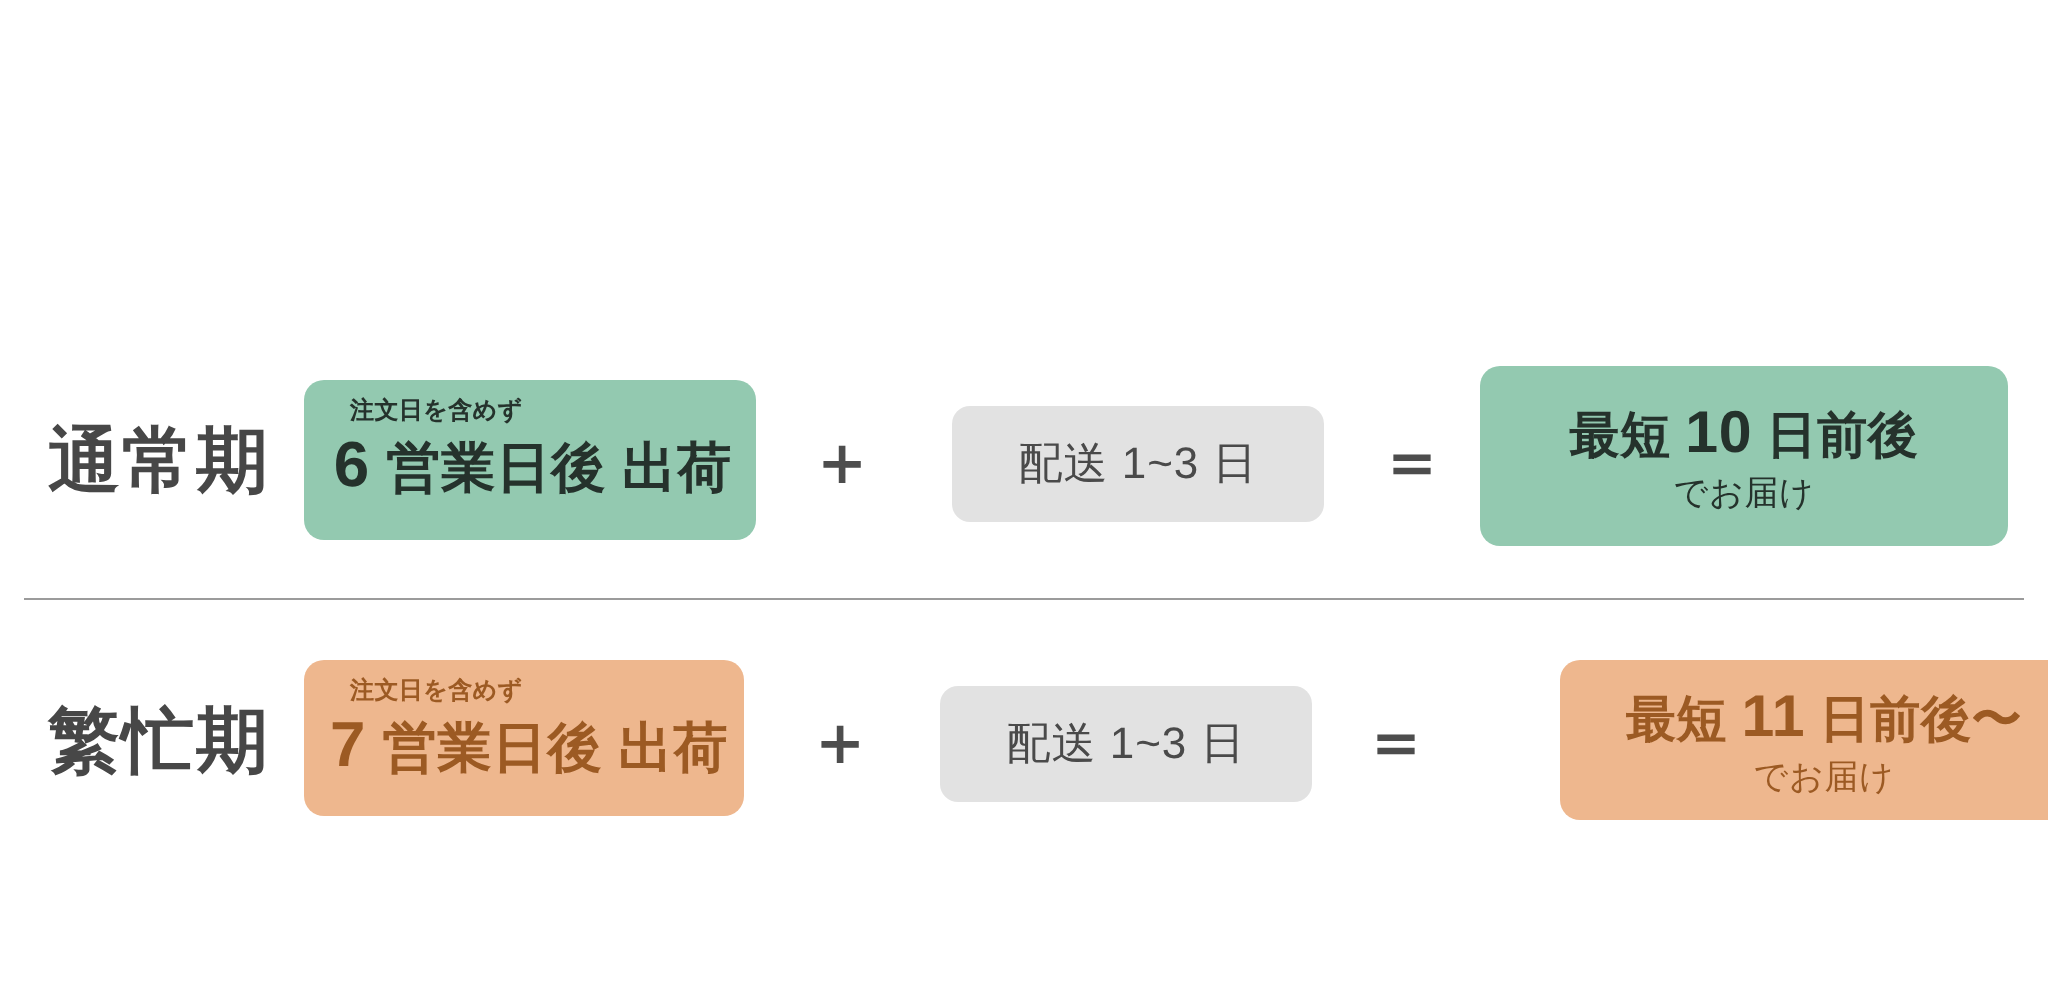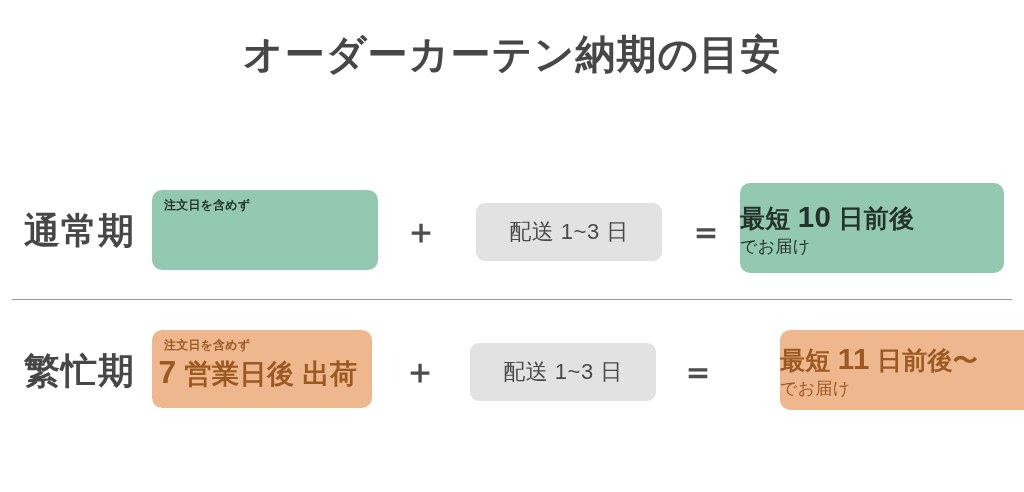--- a/index.html
+++ b/index.html
@@ -73,21 +73,21 @@
 
   
   .ship-box {
     position: absolute;
     left: 152px;
     top: 14px;
     width: 226px;
     height: 80px;
     border-radius: 10px;
     box-sizing: border-box;
-    padding: 8px 10px 0 2px;
+    padding: 8px 10px 0 13px;
     display: flex;
     flex-direction: column;
     align-items: flex-start;
   }
   #row-busy .ship-box {
     left: 152px;
     top: 14px;
     width: 220px;
     height: 78px;
   }
@@ -155,20 +155,21 @@
   
   .result-box {
     position: absolute;
     left: 740px;
     top: 7px;
     width: 264px;
     height: 90px;
     border-radius: 10px;
     display: flex;
     flex-direction: column;
+    align-items: center;
     justify-content: center;
     box-sizing: border-box;
   }
   #row-busy .result-box {
     left: 740px;
     top: 14px;
     width: 264px;
     height: 80px;
     margin-left: 40px;
   }
@@ -211,28 +212,28 @@
     color: #555555;
     letter-spacing: 0.2px;
     white-space: nowrap;
   }
 </style>
 </head>
 <body style="background: rgb(255, 255, 255);">
 
 <div class="canvas">
 
-  <div class="title">オーダーカーテン納期の目安</div>
 
   <div class="row" id="row-normal">
 
     <div class="row-label">通常期</div>
 
     <div class="ship-box" style="background: rgb(147, 201, 176); color: rgb(37, 50, 44);">
       <div class="ship-note">注文日を含めず</div>
+      <div class="ship-main"><span class="num">6</span> 営業日後 出荷</div>
     </div>
 
     <div class="op op-plus">＋</div>
 
     <div class="deliv-box" style="background: rgb(226, 226, 226); color: rgb(74, 74, 74);">配送 1~3 日</div>
 
     <div class="op op-equal">＝</div>
 
     <div class="result-box" style="background: rgb(147, 201, 176); color: rgb(37, 50, 44);">
       <div class="result-main">最短 <span class="num">10</span> 日前後</div>

